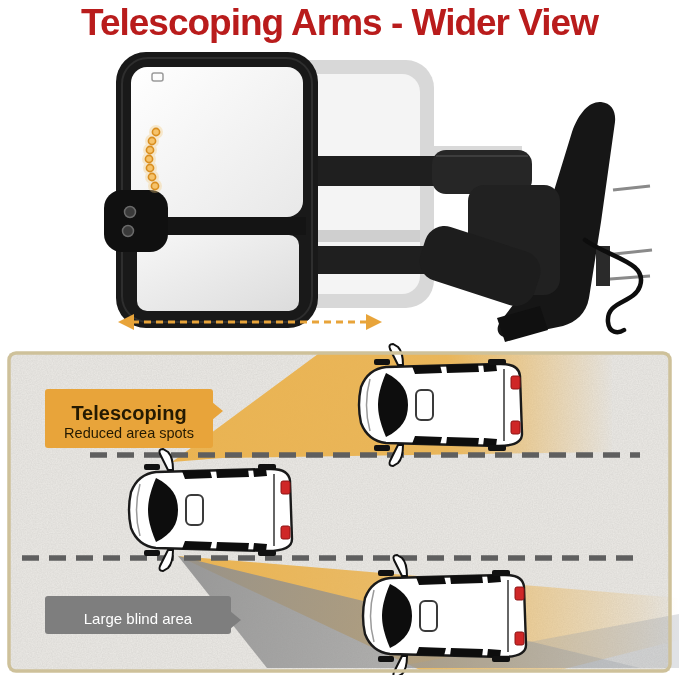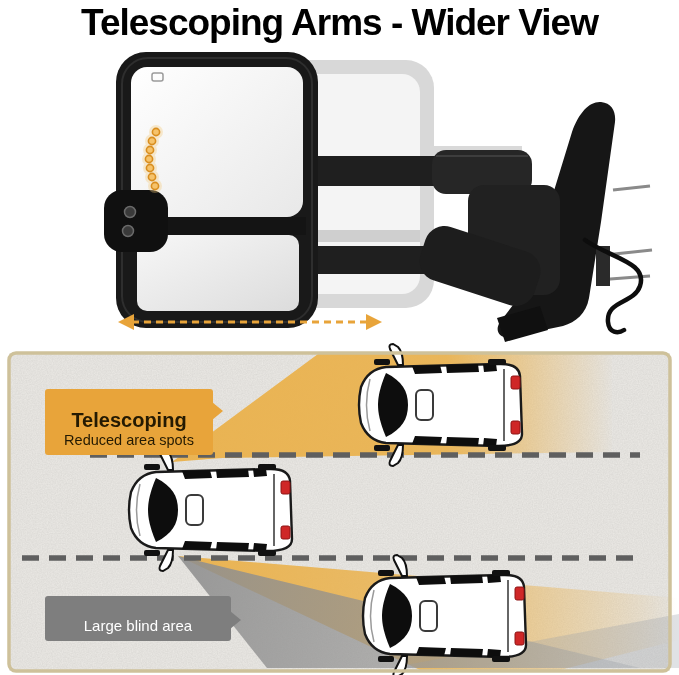--- a/index.html
+++ b/index.html
@@ -2,28 +2,28 @@
 <html><head>
 <meta charset="utf-8">
 <style>
   html,body{margin:0;padding:0;background:#ffffff;}
   .stage{
     position:relative;width:679px;height:675px;background:#ffffff;overflow:hidden;
     font-family:"Liberation Sans", sans-serif;
   }
   .title{
     position:absolute;left:0;top:2px;width:679px;text-align:center;
-    font-size:37px;font-weight:800;letter-spacing:-1px;color:#000000;
+    font-size:37px;font-weight:800;letter-spacing:-1px;color:#b91c1c;
   }
   .art{position:absolute;left:0;top:0;}
   .extendable-label{
     position:absolute;left:130px;top:327px;width:240px;text-align:center;
     font-size:23px;color:#141414;
   }
-  .badge{position:absolute;text-align:center;line-height:1.08;padding:21px 10px 7px;border-radius:3px;z-index:5;}
+  .badge{position:absolute;text-align:center;line-height:1.08;padding:14px 10px 7px;border-radius:3px;z-index:5;}
   .badge .b-title{display:block;font-weight:800;}
   .badge .b-sub{display:block;}
   .badge::after{
     content:"";position:absolute;right:-10px;top:13px;width:0;height:0;
     border-top:9px solid transparent;border-bottom:9px solid transparent;
   }
   .badge-telescoping{
     left:45px;top:389px;width:148px;background:#E8A43A;color:#241a02;
   }
   .badge-telescoping .b-title{font-size:20px;}

